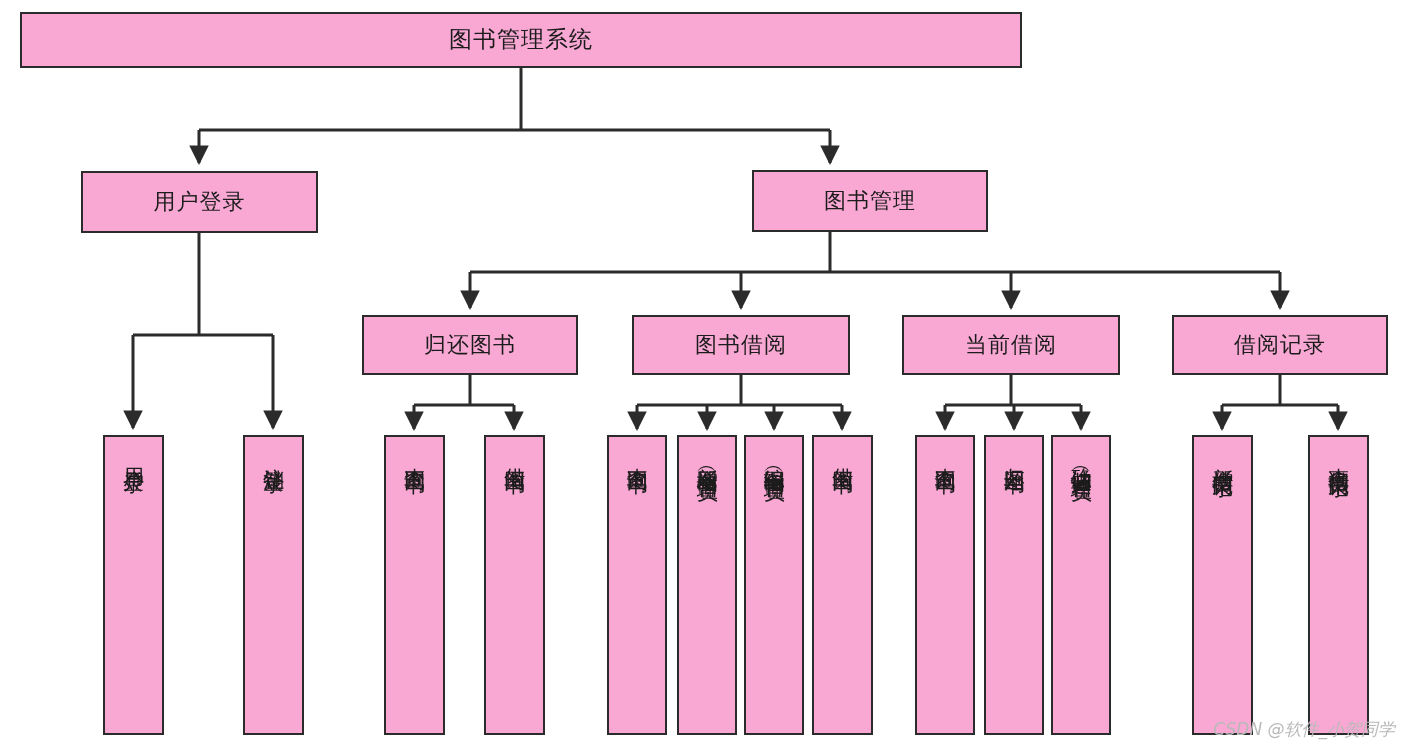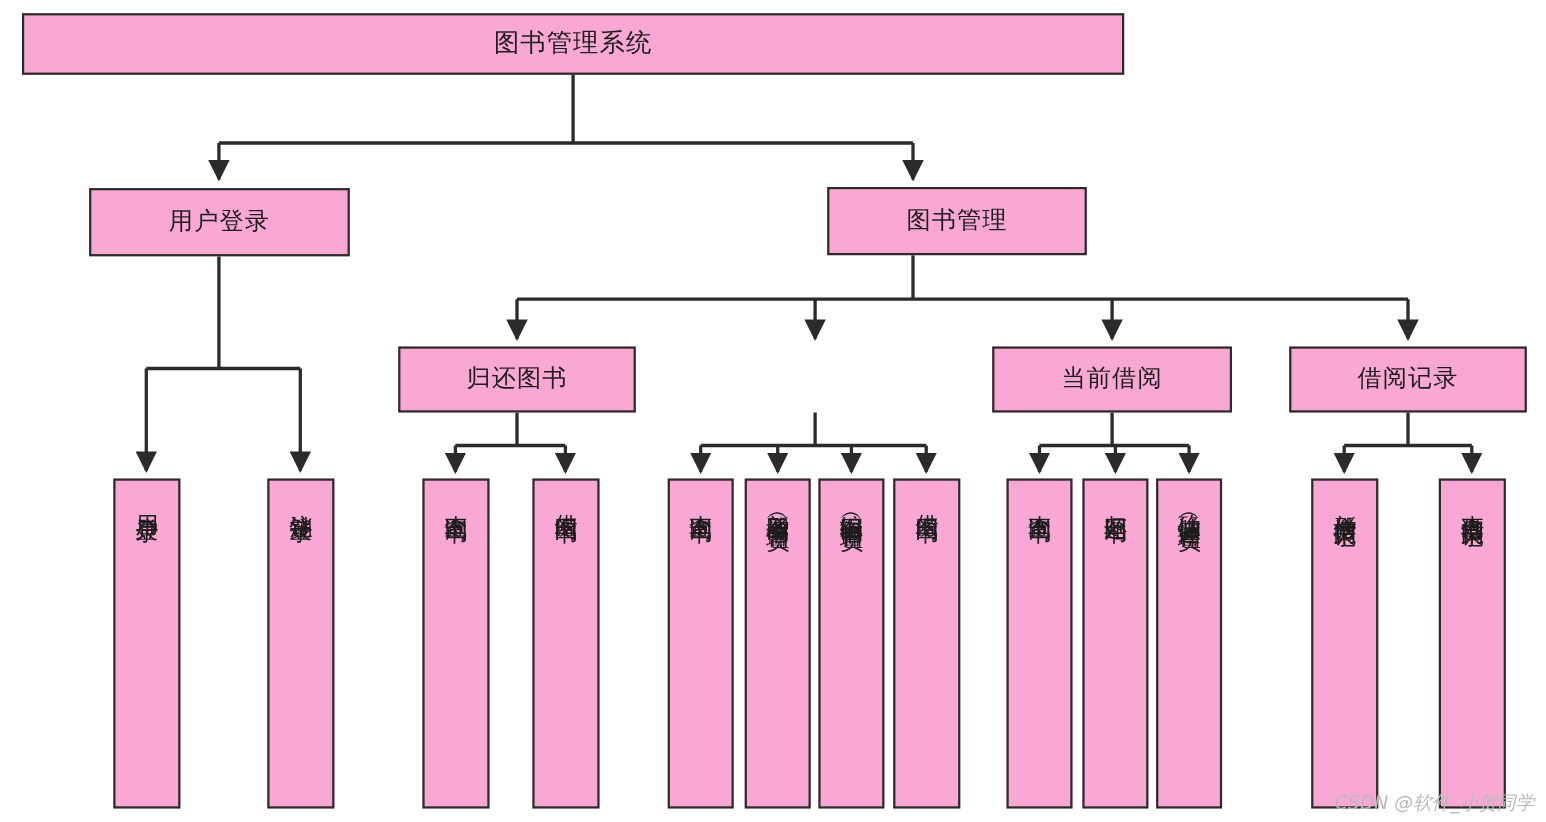--- a/index.html
+++ b/index.html
@@ -123,20 +123,23 @@
   <div class="node h-node" style="left:81px;top:171px;width:237px;height:62px;">
     <span class="label">用户登录</span>
   </div>
   <div class="node h-node" style="left:752px;top:170px;width:236px;height:62px;">
     <span class="label">图书管理</span>
   </div>
 
   <div class="node h-node" style="left:362px;top:315px;width:216px;height:60px;">
     <span class="label">归还图书</span>
   </div>
+  <div class="node h-node" style="left:632px;top:315px;width:218px;height:60px;">
+    <span class="label">图书借阅</span>
+  </div>
   <div class="node h-node" style="left:1172px;top:315px;width:216px;height:60px;">
     <span class="label">借阅记录</span>
   </div>
   <div class="node h-node" style="left:902px;top:315px;width:218px;height:60px;">
     <span class="label">当前借阅</span>
   </div>
 
   <div class="node v-node" style="left:103px;top:435px;width:61px;height:300px;">
     <span class="label">用户登录</span>
   </div>

